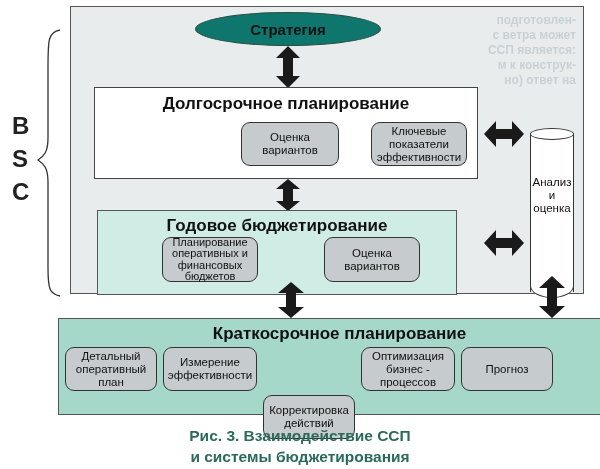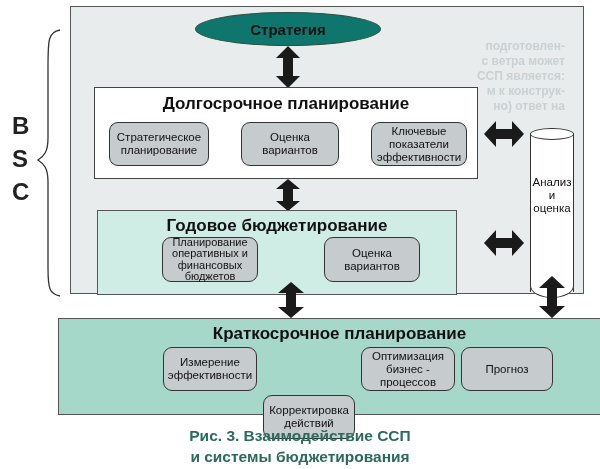--- a/index.html
+++ b/index.html
@@ -27,39 +27,37 @@
 <body>
 
 <svg class="arrow" style="left:36px;top:28px;" width="30" height="270">
   <path d="M24 2 C12 4, 12 12, 12 40 L12 110 C12 124, 8 128, 2 132 C8 136, 12 140, 12 154 L12 240 C12 262, 14 266, 24 268" fill="none" stroke="#333" stroke-width="1.3"></path>
 </svg>
 <div class="abs bsc" style="top:112px;">B</div>
 <div class="abs bsc" style="top:145px;">S</div>
 <div class="abs bsc" style="top:178px;">C</div>
 
 <div class="abs outer">
-  <div class="ghost abs" style="right:18px;top:6px;margin-top:26px;">подготовлен-
+  <div class="ghost abs" style="right:7px;top:6px;">подготовлен-
 с ветра может
 ССП является:
 м к конструк-
 но) ответ на</div>
 </div>
 
 <div class="abs ellipse">
   <span>Стратегия</span>
 </div>
 
 <svg class="arrow" style="left:276px;top:46px;" width="24" height="42">
   <polygon points="12,0 24,12 17,12 17,30 24,30 12,42 0,30 7,30 7,12 0,12" fill="#1a1a1a"></polygon>
 </svg>
 
 <div class="abs long">
   <div class="title" style="top:6px;">Долгосрочное планирование</div>
-  <div class="pill" style="left:14px;top:34px;width:100px;height:44px;">Стратегическое
-планирование</div>
   <div class="pill" style="left:146px;top:34px;width:98px;height:44px;">Оценка
 вариантов</div>
   <div class="pill" style="left:276px;top:34px;width:96px;height:44px;">Ключевые
 показатели
 эффективности</div>
 </div>
 
 <svg class="arrow" style="left:276px;top:179px;" width="24" height="32">
   <polygon points="12,0 24,10 17,10 17,22 24,22 12,32 0,22 7,22 7,10 0,10" fill="#1a1a1a"></polygon>
 </svg>
@@ -92,20 +90,23 @@
 
 <svg class="arrow" style="left:278px;top:282px;" width="26" height="36">
   <polygon points="13,0 26,11 18,11 18,25 26,25 13,36 0,25 8,25 8,11 0,11" fill="#1a1a1a"></polygon>
 </svg>
 <svg class="arrow" style="left:539px;top:276px;" width="26" height="42">
   <polygon points="13,0 26,12 18,12 18,30 26,30 13,42 0,30 8,30 8,12 0,12" fill="#1a1a1a"></polygon>
 </svg>
 
 <div class="abs short">
   <div class="title" style="top:5px;">Краткосрочное планирование</div>
+  <div class="pill" style="left:6px;top:28px;width:92px;height:44px;">Детальный
+оперативный
+план</div>
   <div class="pill" style="left:104px;top:28px;width:94px;height:44px;">Измерение
 эффективности</div>
   <div class="pill" style="left:204px;top:28px;width:92px;height:44px;margin-top:48px;">Корректировка
 действий</div>
   <div class="pill" style="left:402px;top:28px;width:92px;height:44px;">Прогноз</div>
   <div class="pill" style="left:302px;top:28px;width:94px;height:44px;">Оптимизация
 бизнес -
 процессов</div>
 </div>
 

